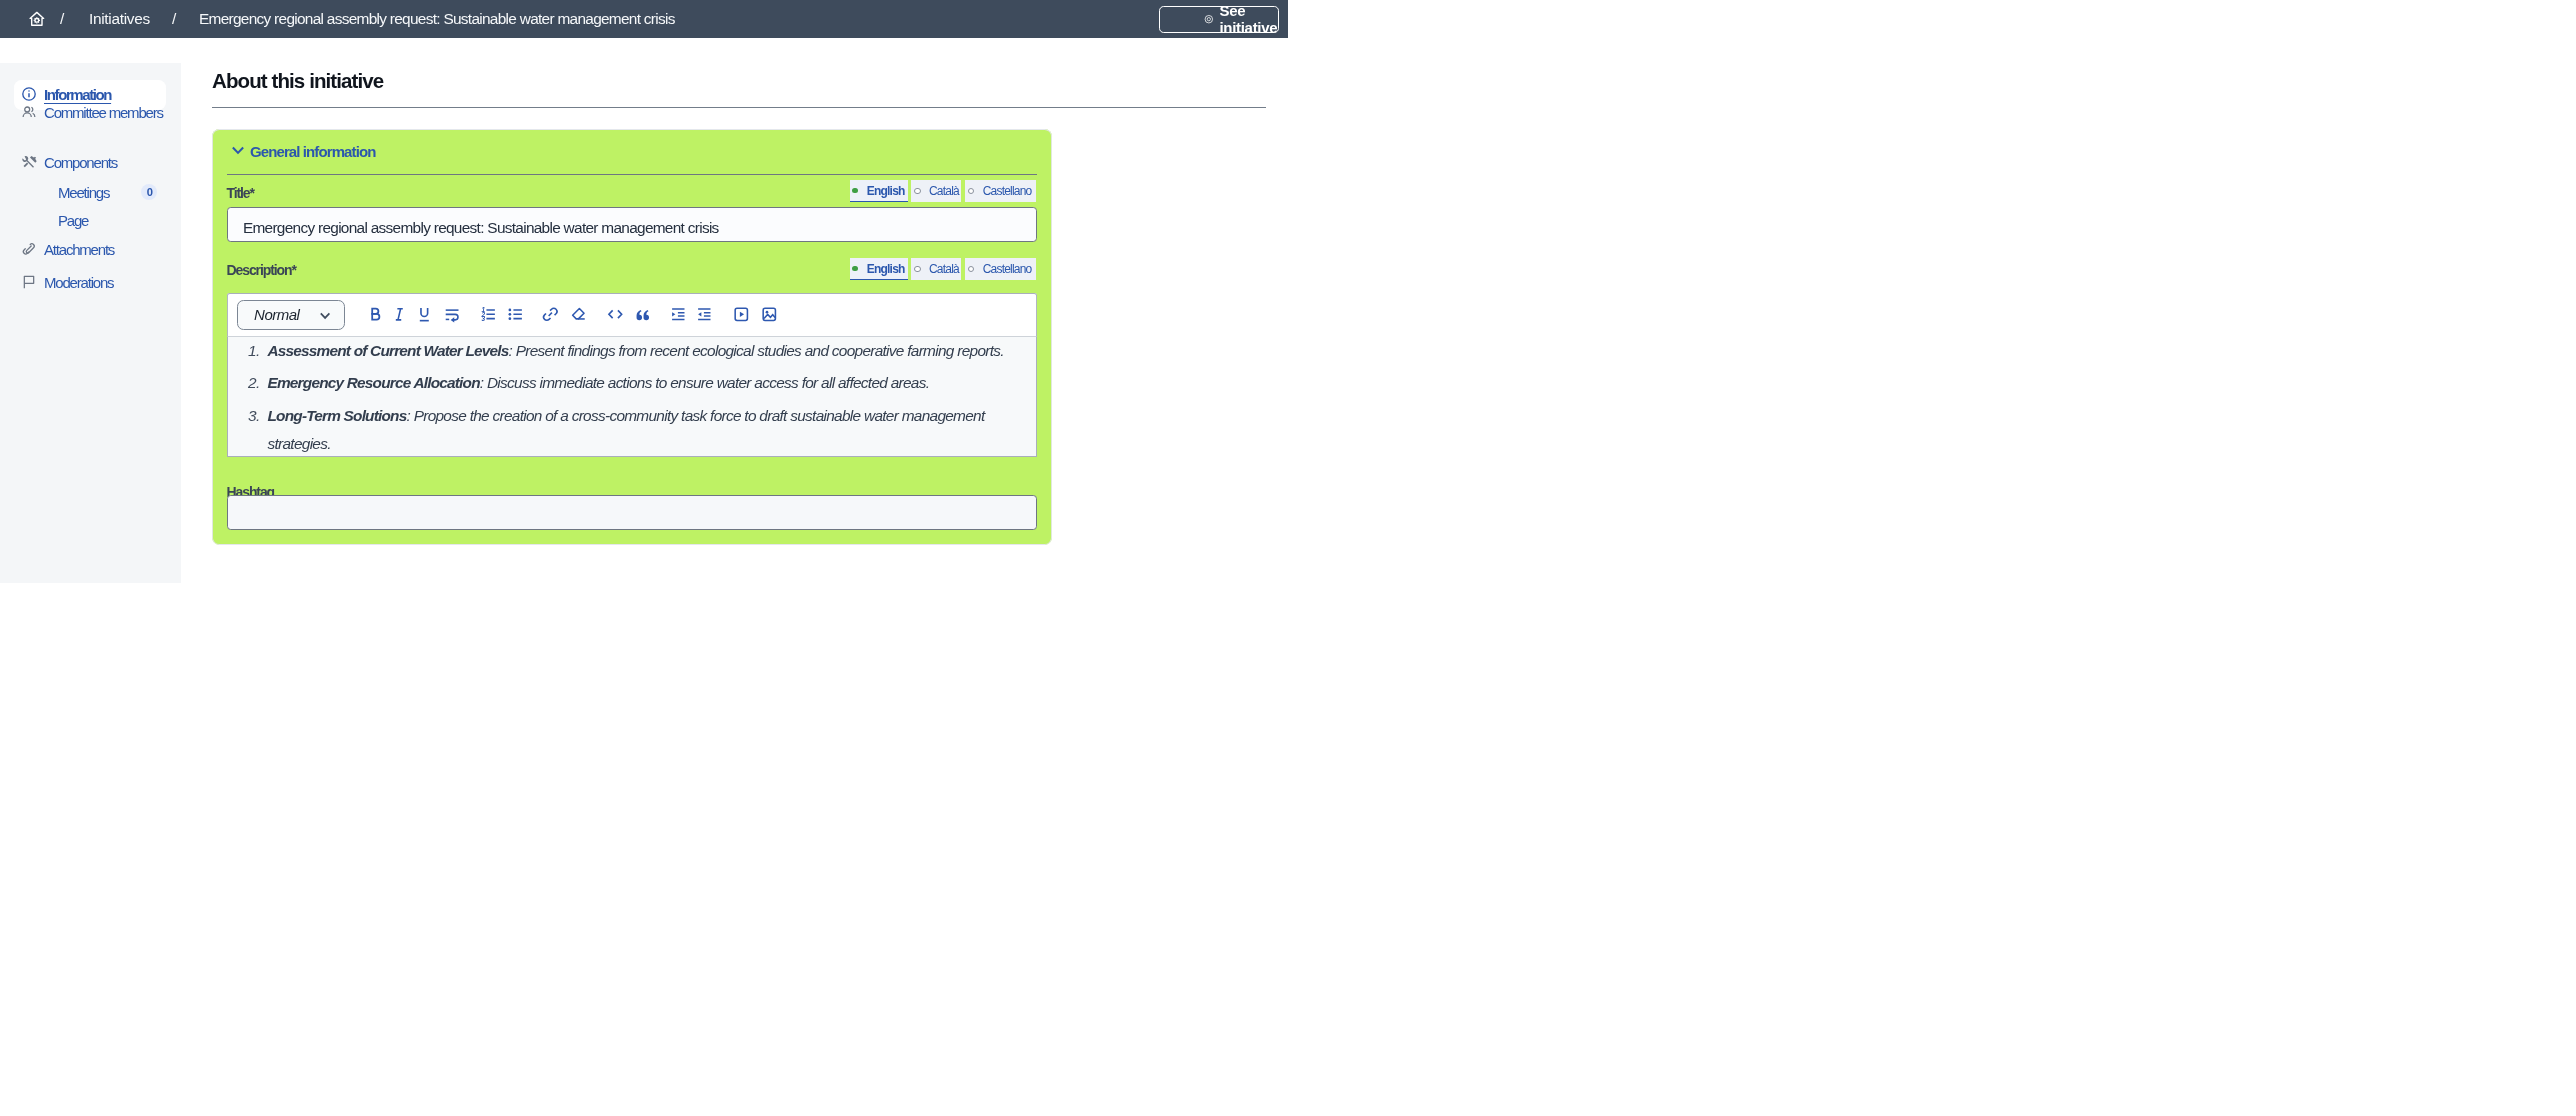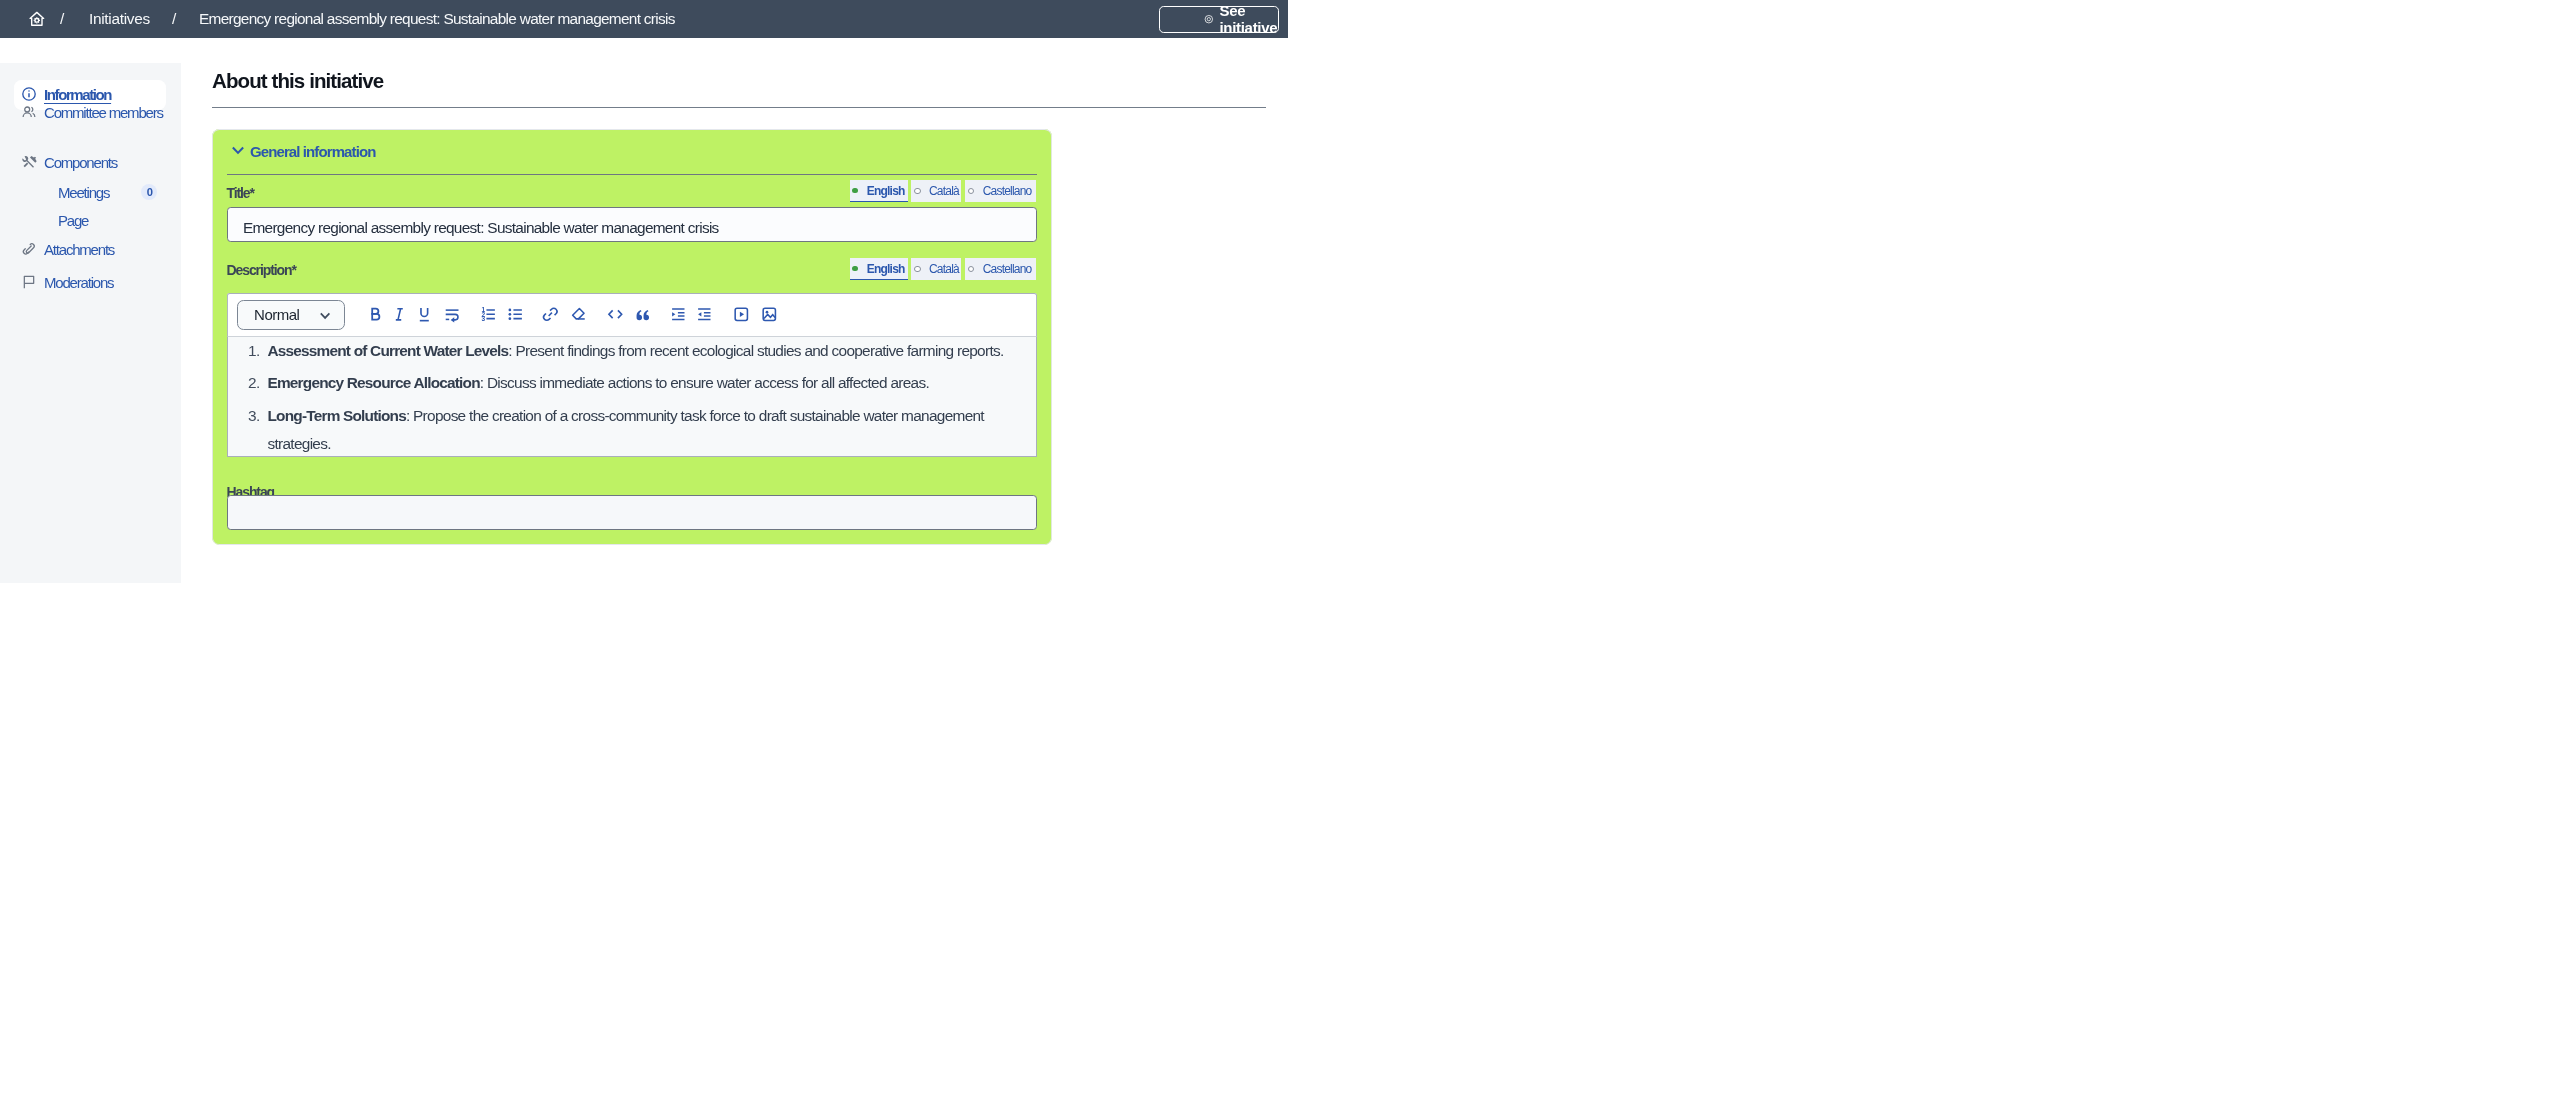--- a/index.html
+++ b/index.html
@@ -27,21 +27,21 @@
 .gi-txt { position:absolute; left:38px; top:14px; font-size:15px; font-weight:bold; color:#2b57ad; letter-spacing:-0.9px; }
 .hr2 { position:absolute; left:14.5px; top:45px; width:810px; height:0.9px; background:#6e7682; }
 .flabel { position:absolute; left:14.5px; font-size:14px; font-weight:bold; color:#3a4556; letter-spacing:-1.1px; }
 .pills { position:absolute; right:16px; height:22.3px; display:flex; gap:3.7px; font-size:12px; }
 .pill { height:22.3px; background:#eef1f7; display:flex; align-items:center; justify-content:flex-start; padding:0 0 0 2.8px; gap:8.4px; color:#2b57ad; letter-spacing:-0.8px; }
 .pill.w1{width:58px; padding-left:2.3px; gap:9.3px;} .pill.w2{width:50px;} .pill.w3{width:71px;}
 .pill.on { font-weight:bold; border-bottom:1.9px solid #2b57ad; background:#edf1f9; }
 .gdot { width:5.6px; height:5.6px; border-radius:50%; background:#3e9e44; }
 .rdot { width:6.5px; height:6.5px; border-radius:50%; border:1.3px solid #8a919d; background:#fff; }
 .tinput { position:absolute; left:14.5px; width:810px; height:35px; border:0.9px solid #6e7682; border-radius:3.7px; background:#fbfcfe; display:flex; align-items:center; padding:6.5px 15.4px 0; font-size:15.4px; letter-spacing:-0.7px; color:#252f3f; }
-.editor { position:absolute; left:14.5px; top:164px; width:810px; height:120px; box-shadow:inset 0 0 0 0.9px #a9afba; border-radius:2.8px; background:#fff; }
+.editor { position:absolute; left:14.5px; top:164px; width:810px; height:120px; box-shadow:inset 0 0 0 0.9px #a9afba; border-radius:2.8px; background:#fff;font-style:italic; }
 .etoolbar { position:absolute; left:0; top:0; width:100%; height:43px; }
 .eselect { position:absolute; left:10.6px; top:6.9px; width:108px; height:30px; border:1.3px solid #7c8694; border-radius:6.5px; background:#f8fafb; color:#1c242f; font-size:15px; letter-spacing:-0.5px; }
 .eselect span.txt { position:absolute; left:16px; top:5.6px; }
 .ticon { position:absolute; top:11.5px; width:18.6px; height:18.6px; }
 .ticon svg { display:block; }
 .econtent { position:absolute; left:0; top:43px; width:810px; height:121px; background:#f7f9fa; border:0.9px solid #a9afba; border-top:0.9px solid #ced3d9; color:#333e4e; font-size:15.4px; letter-spacing:-0.7px; }
 .eline { position:absolute; white-space:nowrap; }
 .enum { position:absolute; left:19px; width:13px; text-align:right; color:#414c5c; }
 .etx { position:absolute; left:40px; }
 b.seg { letter-spacing:-0.8px; }

